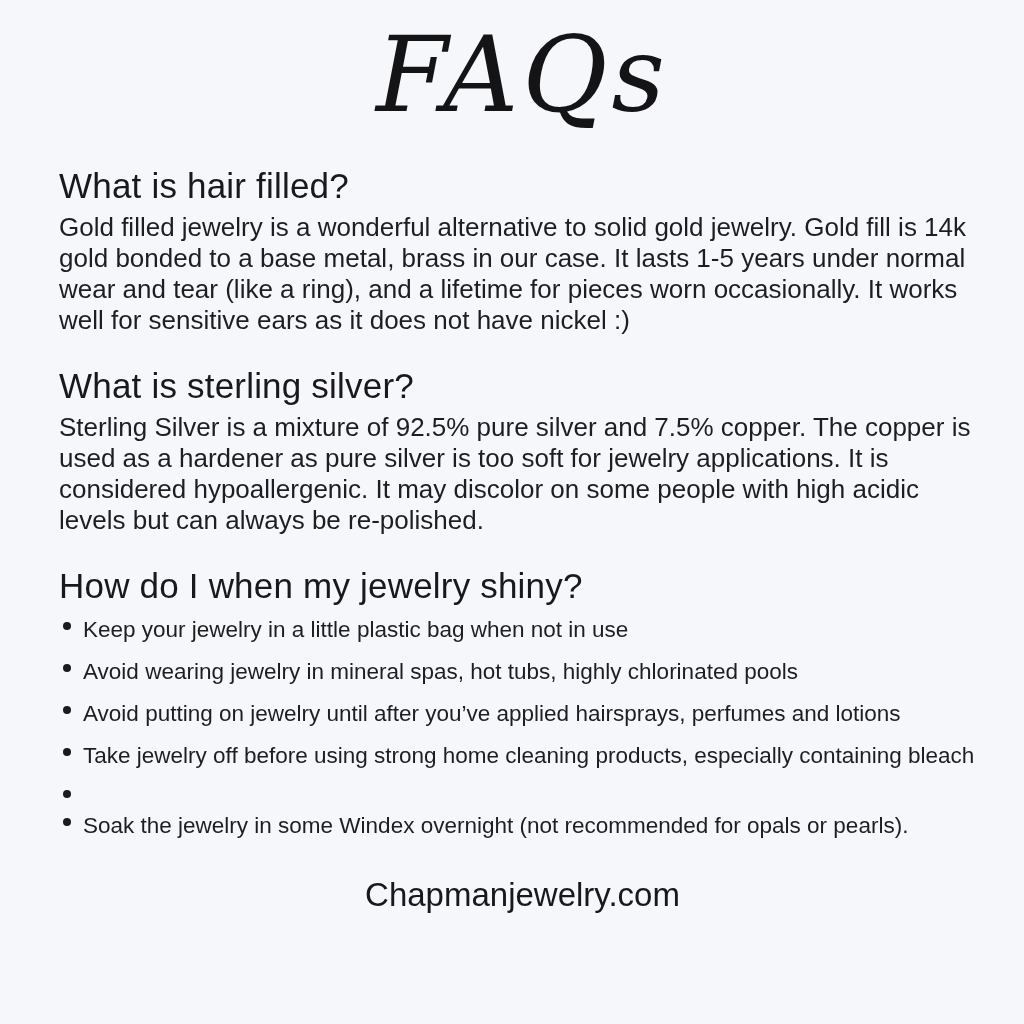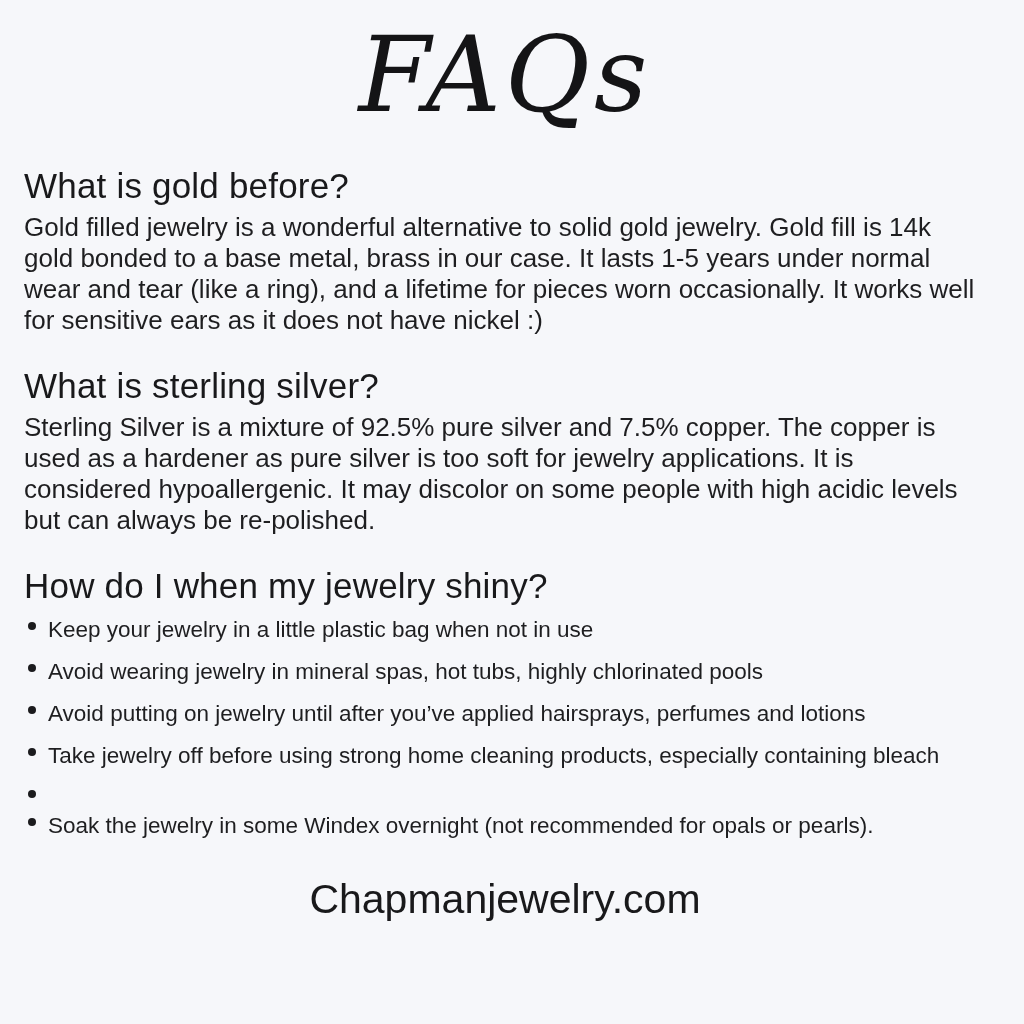--- a/index.html
+++ b/index.html
@@ -11,21 +11,21 @@
     height: 1024px;
     background: #f6f7fa;
     color: #1b1b1d;
     font-family: "Liberation Sans", sans-serif;
     overflow: hidden;
   }
   .page {
     box-sizing: border-box;
     width: 1024px;
     height: 1024px;
-    padding: 18px 38px 0 24px;
+    padding: 18px 38px 0 59px;
     display: flex;
     flex-direction: column;
   }
   .faq-title {
     text-align: center;
     font-family: "DejaVu Serif", "Liberation Serif", serif;
     font-style: italic;
     font-weight: 400;
     font-size: 104px;
     line-height: 1.1;
@@ -67,34 +67,34 @@
     width: 8px;
     height: 8px;
     border-radius: 50%;
     background: #1b1b1d;
     margin: 6px 12px 0 4px;
   }
   .sec-shiny { margin-bottom: 18px; }
   .sec-shower { margin-bottom: 16px; }
   .site-footer {
     text-align: center;
-    font-size: 41px;
+    font-size: 33px;
     margin-top: 4px;
     color: #19191b;
   }
 </style>
 </head>
 <body>
 
 <div class="page">
 
   <h1 class="faq-title">FAQs</h1>
 
   <div class="section">
-    <h2>What is gold before?</h2>
+    <h2>What is hair filled?</h2>
     <p>Gold filled jewelry is a wonderful alternative to solid gold jewelry. Gold fill is 14k gold bonded to a base metal, brass in our case. It lasts 1-5 years under normal wear and tear (like a ring), and a lifetime for pieces worn occasionally. It works well for sensitive ears as it does not have nickel :)</p>
   </div>
 
   <div class="section">
     <h2>What is sterling silver?</h2>
     <p>Sterling Silver is a mixture of 92.5% pure silver and 7.5% copper. The copper is used as a hardener as pure silver is too soft for jewelry applications. It is considered hypoallergenic. It may discolor on some people with high acidic levels but can always be re-polished.</p>
   </div>
 
   <div class="section sec-shiny">
     <h2>How do I when my jewelry shiny?</h2>

